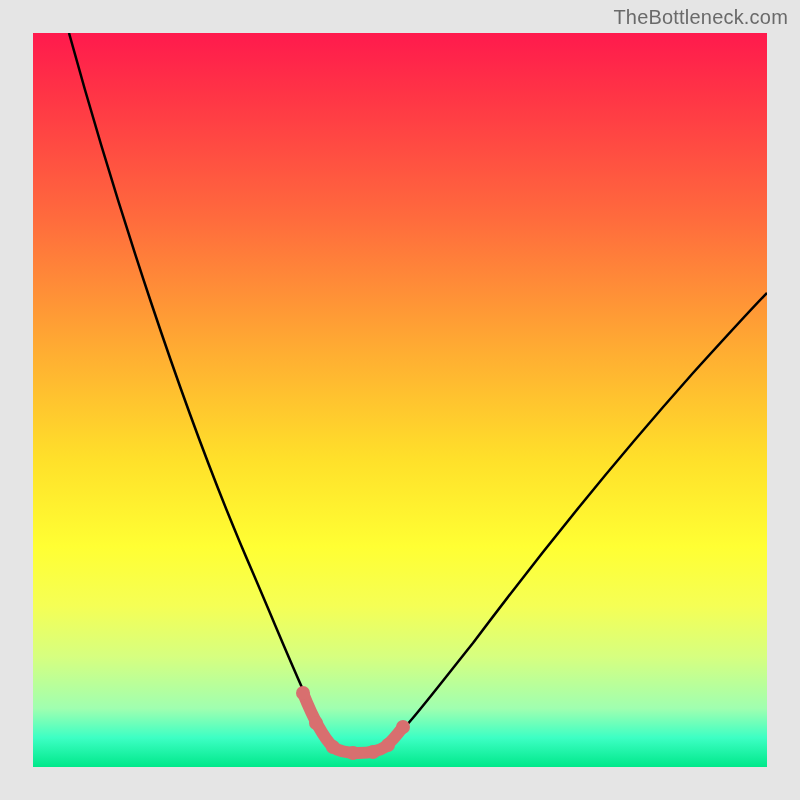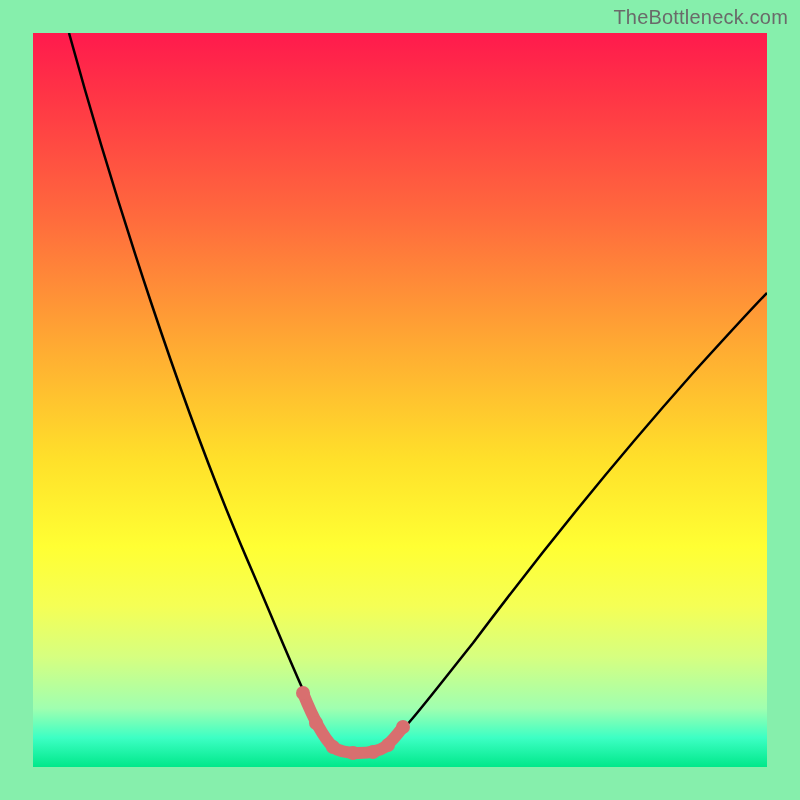--- a/index.html
+++ b/index.html
@@ -10,21 +10,21 @@
     background: #000;
     overflow: hidden;
     font-family: Arial, Helvetica, sans-serif;
   }
   .frame {
     position: absolute;
     top: 0;
     left: 0;
     width: 800px;
     height: 800px;
-    background: #86efac;
+    background: #e5e5e5;
     text-decoration: underline;
   }
   .plot {
     position: absolute;
     top: 33px;
     left: 33px;
     width: 734px;
     height: 734px;
     background: linear-gradient(to bottom,
       #ff1a4d 0%,

